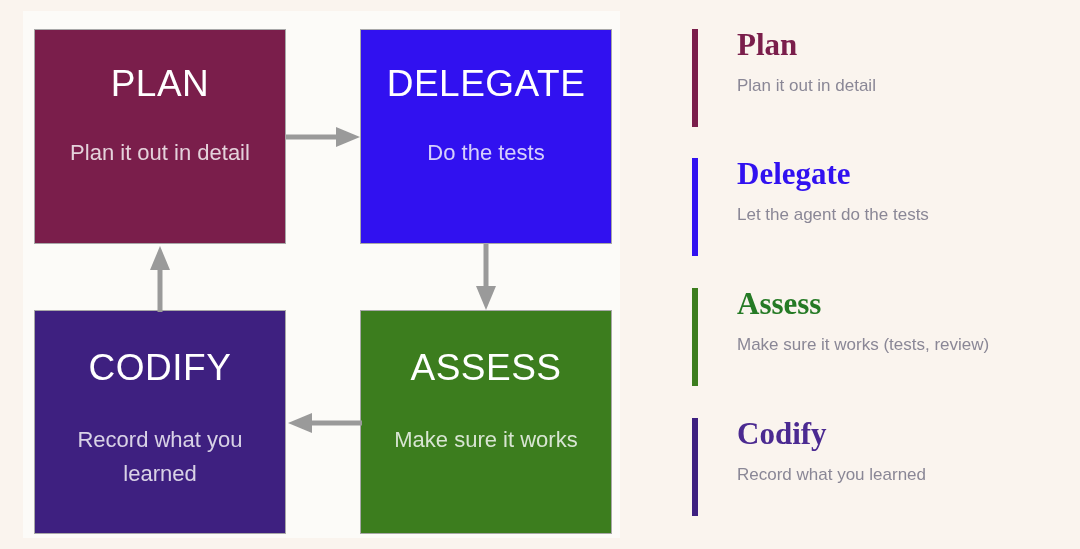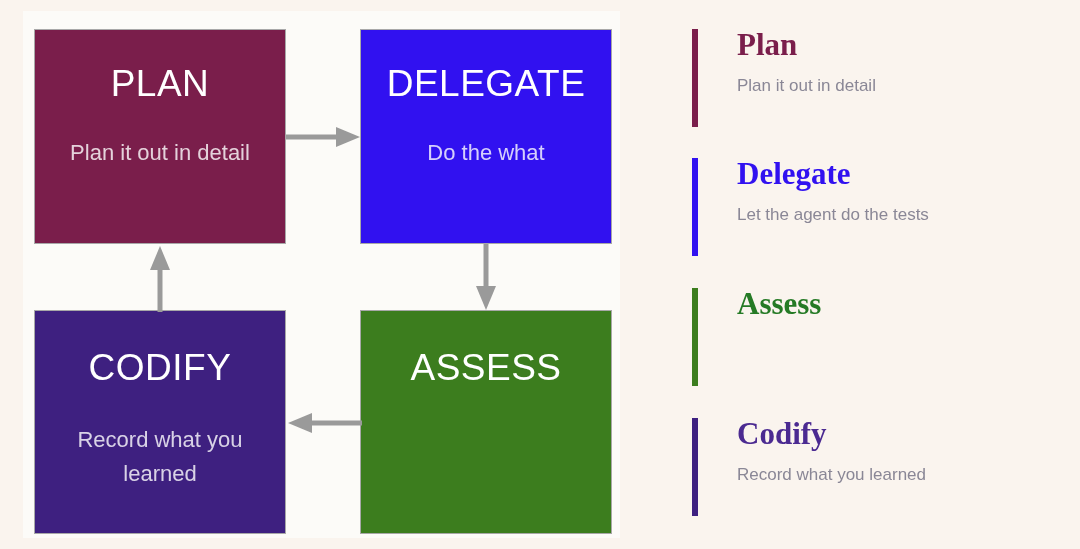--- a/index.html
+++ b/index.html
@@ -115,30 +115,31 @@
 
 <div id="diagram-panel">
 
   <div class="flow-box" id="box-plan">
     <div class="box-title">PLAN</div>
     <div class="box-desc">Plan it out in detail</div>
   </div>
 
   <div class="flow-box" id="box-delegate">
     <div class="box-title">DELEGATE</div>
-    <div class="box-desc">Do the what</div>
+    <div class="box-desc">Do the tests</div>
   </div>
 
   <div class="flow-box" id="box-codify">
     <div class="box-title">CODIFY</div>
     <div class="box-desc">Record what you learned</div>
   </div>
 
   <div class="flow-box" id="box-assess">
     <div class="box-title">ASSESS</div>
+    <div class="box-desc">Make sure it works</div>
   </div>
 
   <svg class="flow-arrow" style="left:263px; top:112px;" width="76" height="28" viewBox="0 0 76 28">
     <line x1="0" y1="14" x2="54" y2="14" stroke="#9a9a9a" stroke-width="5"></line>
     <polygon points="50,4 74,14 50,24" fill="#9a9a9a"></polygon>
   </svg>
 
   <svg class="flow-arrow" style="left:449px; top:233px;" width="28" height="68" viewBox="0 0 28 68">
     <line x1="14" y1="0" x2="14" y2="46" stroke="#9a9a9a" stroke-width="5"></line>
     <polygon points="4,42 14,66 24,42" fill="#9a9a9a"></polygon>
@@ -171,20 +172,21 @@
     <div class="legend-text">
       <div class="legend-heading" style="color:#3111f0;">Delegate</div>
       <div class="legend-desc">Let the agent do the tests</div>
     </div>
   </div>
 
   <div class="legend-item" id="legend-item-2">
     <div class="legend-bar" style="background:#3c7d1e;"></div>
     <div class="legend-text">
       <div class="legend-heading" style="color:#257a25;">Assess</div>
+      <div class="legend-desc">Make sure it works (tests, review)</div>
     </div>
   </div>
 
   <div class="legend-item" id="legend-item-3">
     <div class="legend-bar" style="background:#3e2080;"></div>
     <div class="legend-text">
       <div class="legend-heading" style="color:#4b2a91;">Codify</div>
       <div class="legend-desc">Record what you learned</div>
     </div>
   </div>

